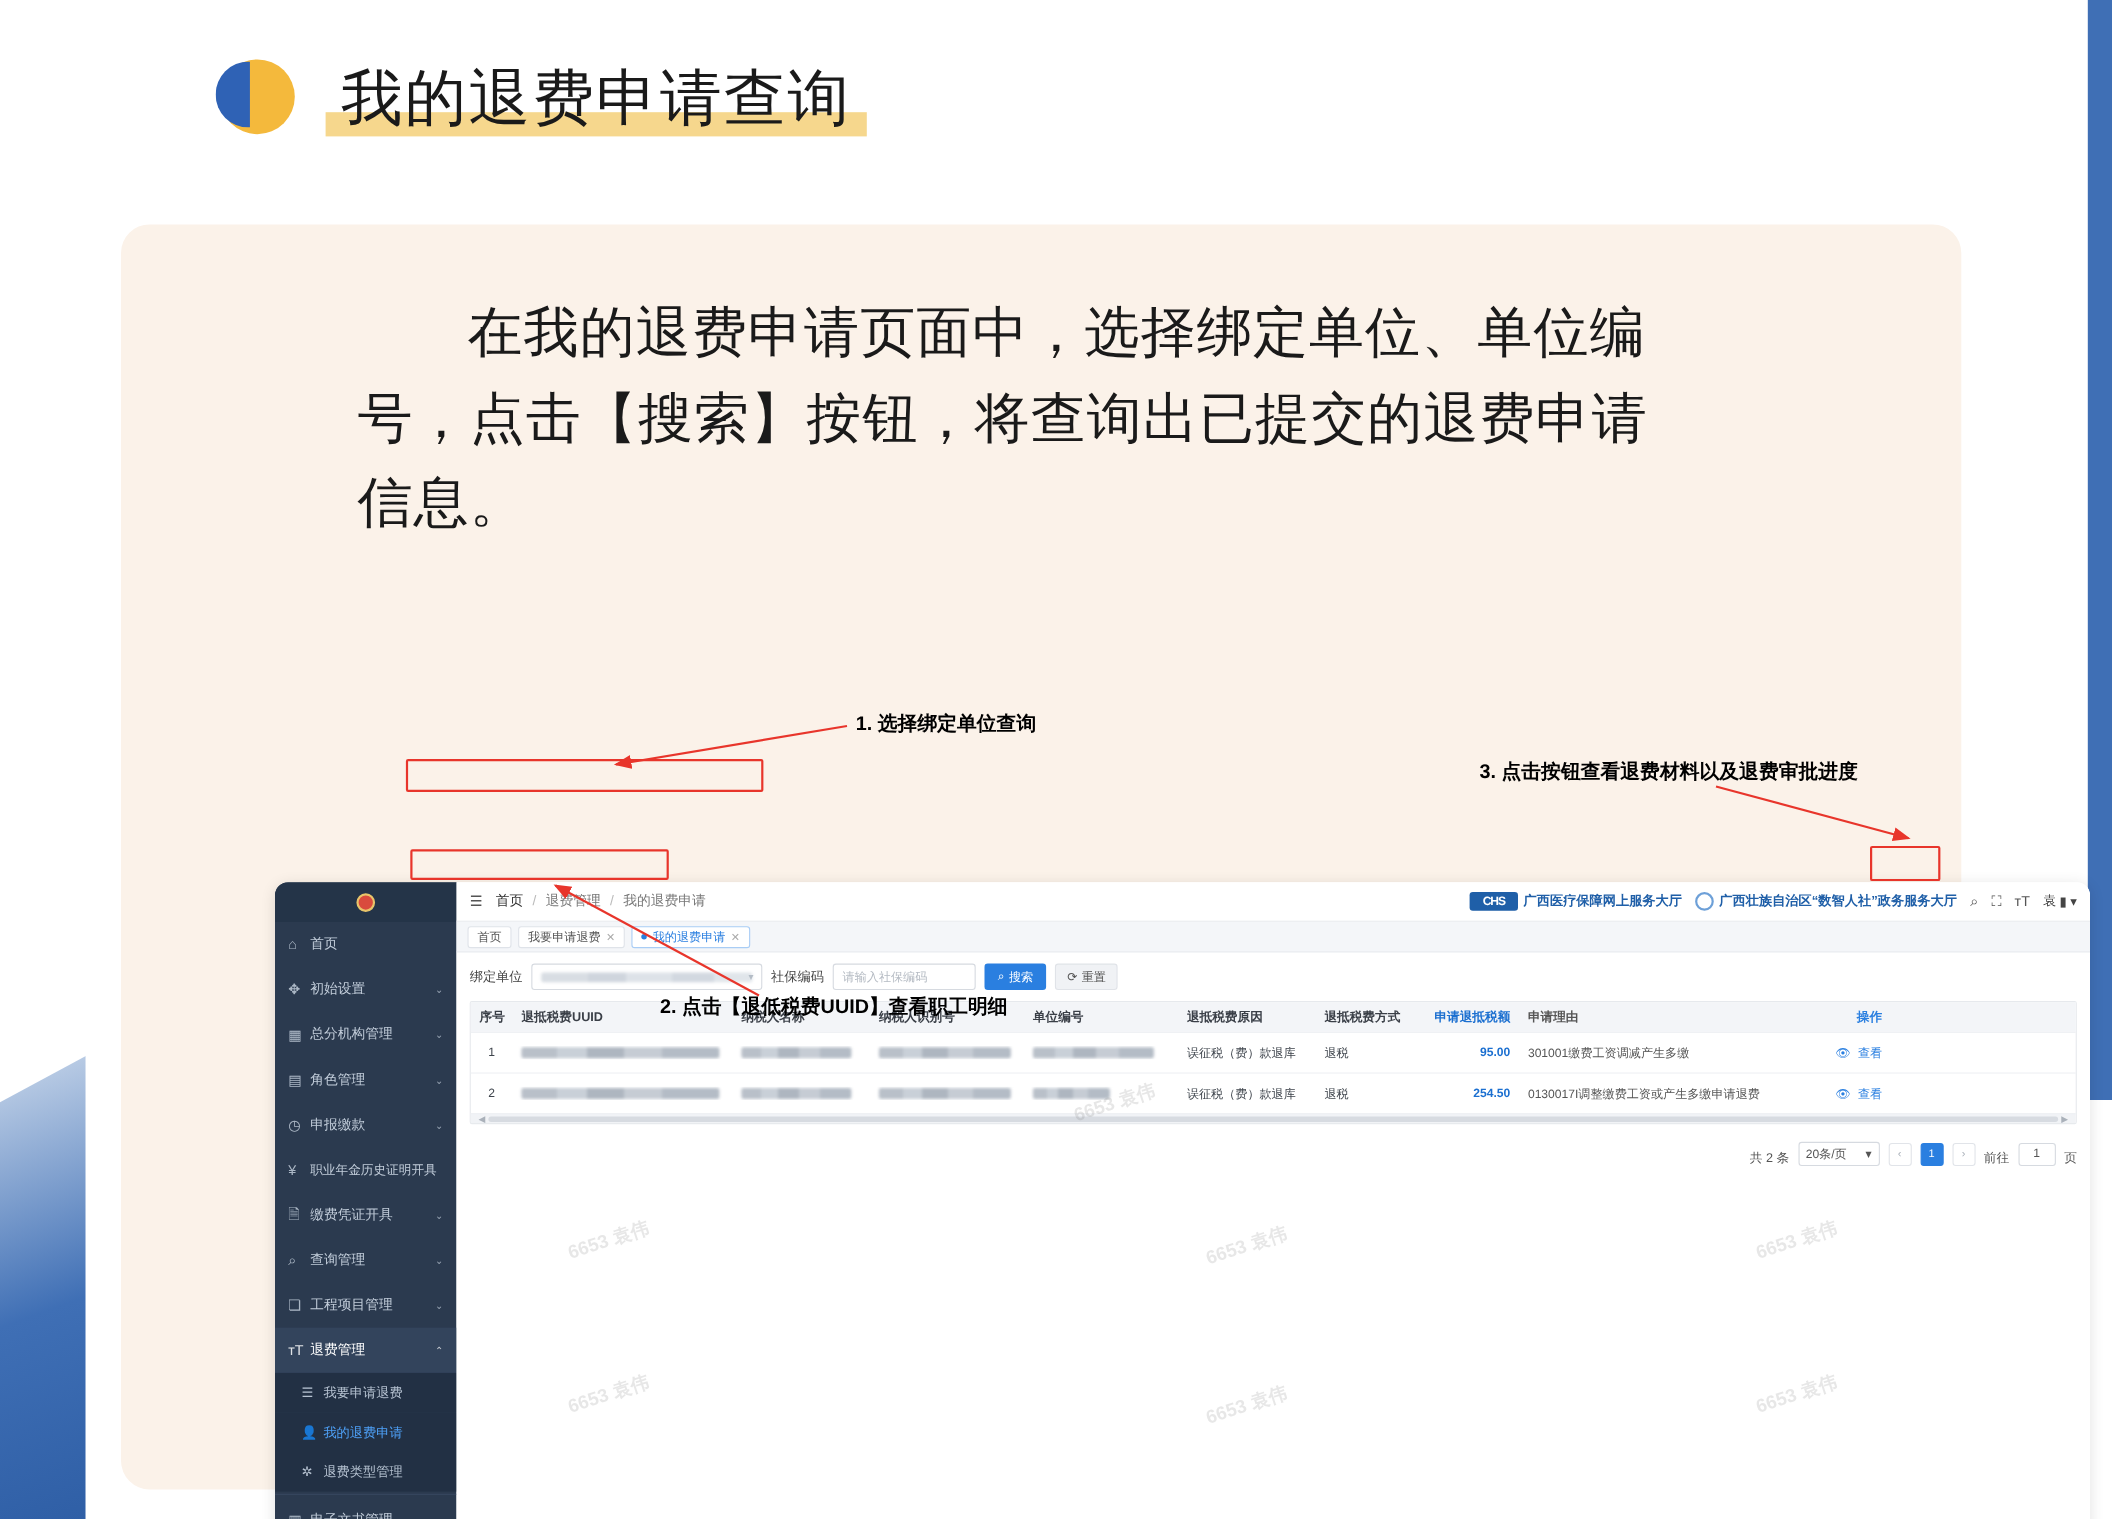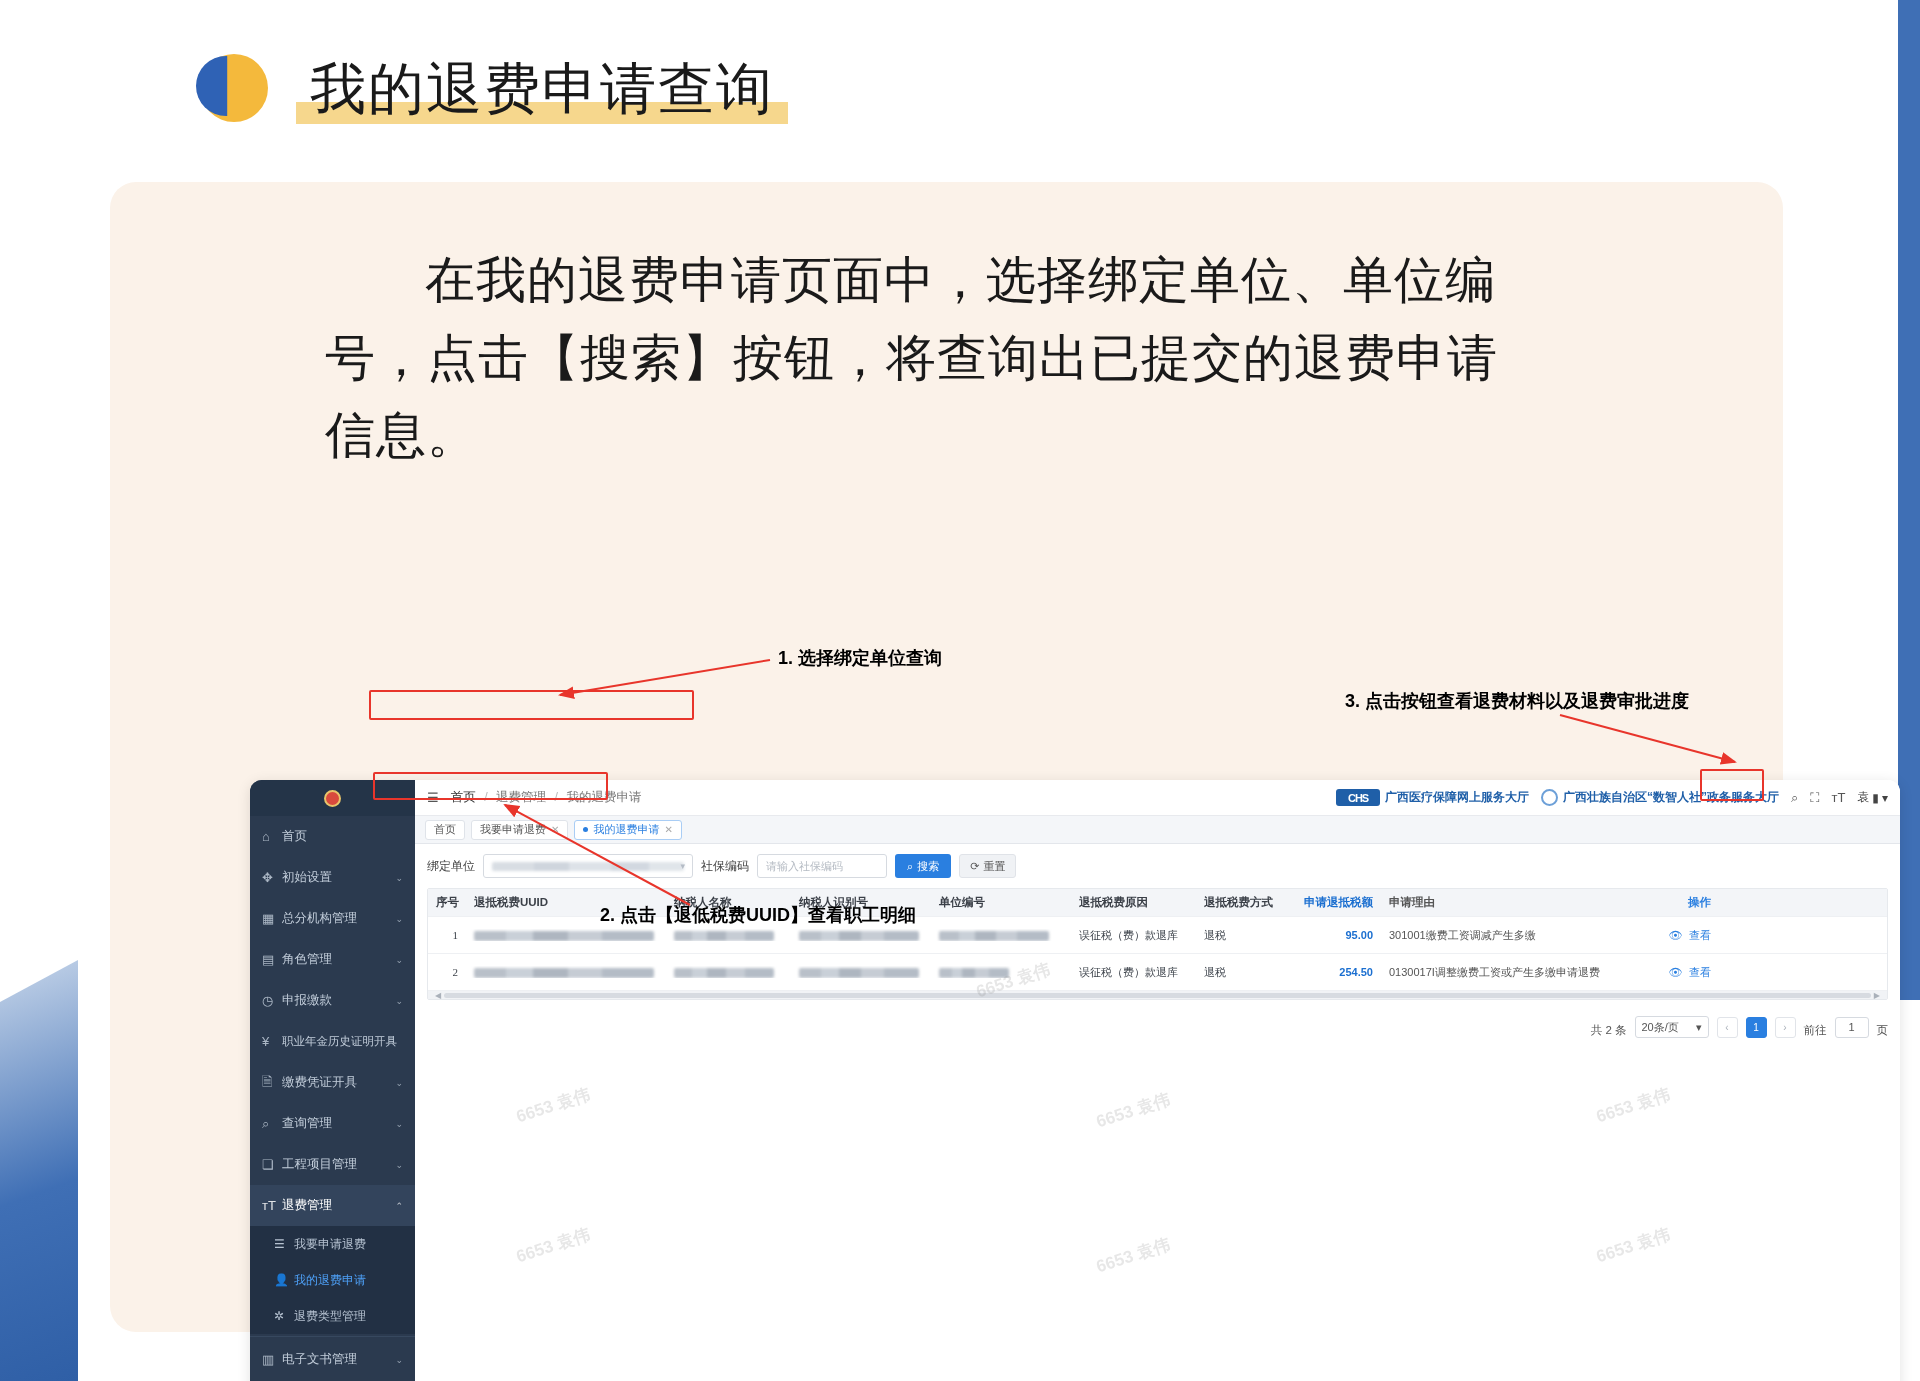--- a/index.html
+++ b/index.html
@@ -41,21 +41,21 @@
     font-size:56px; font-weight:normal; color:#1a1a1a; letter-spacing:2px;
     position:relative; padding:4px 14px 0 14px;
   }
   .heading-title:before {
     content:""; position:absolute; left:0; right:0; bottom:4px; height:22px;
     background:#f6d78d; z-index:-1;
   }
 
   
   .card {
-    position:absolute; left:110px; top:182px; width:1673px; height:1150px;
+    position:absolute; left:110px; top:204px; width:1673px; height:1150px;
     background:#fbf2e9; border-radius:26px;padding-left:44px;
   }
   .para {
     position:absolute; left:215px; top:60px; width:1420px;
     font-size:50px; line-height:1.55; color:#1a1a1a; letter-spacing:1px;
   }
   .para p { margin:0; text-indent:0; }
   .para .ind { text-indent:100px; }
 
   
@@ -172,21 +172,21 @@
   .table { margin-top:10px; border:1px solid #e6e9ed; border-radius:2px; }
   .thead {
     display:flex; background:#f3f5f8; height:27px; align-items:center;
     font-size:11.5px; color:#3a3f47; font-weight:bold;
   }
   .trow {
     display:flex; height:37px; align-items:center; font-size:11px; color:#3e444c;
     border-top:1px solid #eef0f3;
   }
   .c { padding:0 8px; overflow:hidden; white-space:nowrap; }
-  .c-idx { width:38px; text-align:right;font-family:Liberation Serif, serif; }
+  .c-idx { width:38px; text-align:center; }
   .c-uuid { width:200px; }
   .c-name { width:125px; }
   .c-tax { width:140px; }
   .c-unit { width:140px; }
   .c-reason { width:125px; }
   .c-way { width:90px; }
   .c-amt { width:95px; text-align:right; color:#1b6fd0; font-weight:bold; }
   .c-note { width:260px; color:#555; }
   .c-op { width:78px; text-align:right; color:#2a7fe0;font-family:Liberation Mono, monospace; }
   .blur {

